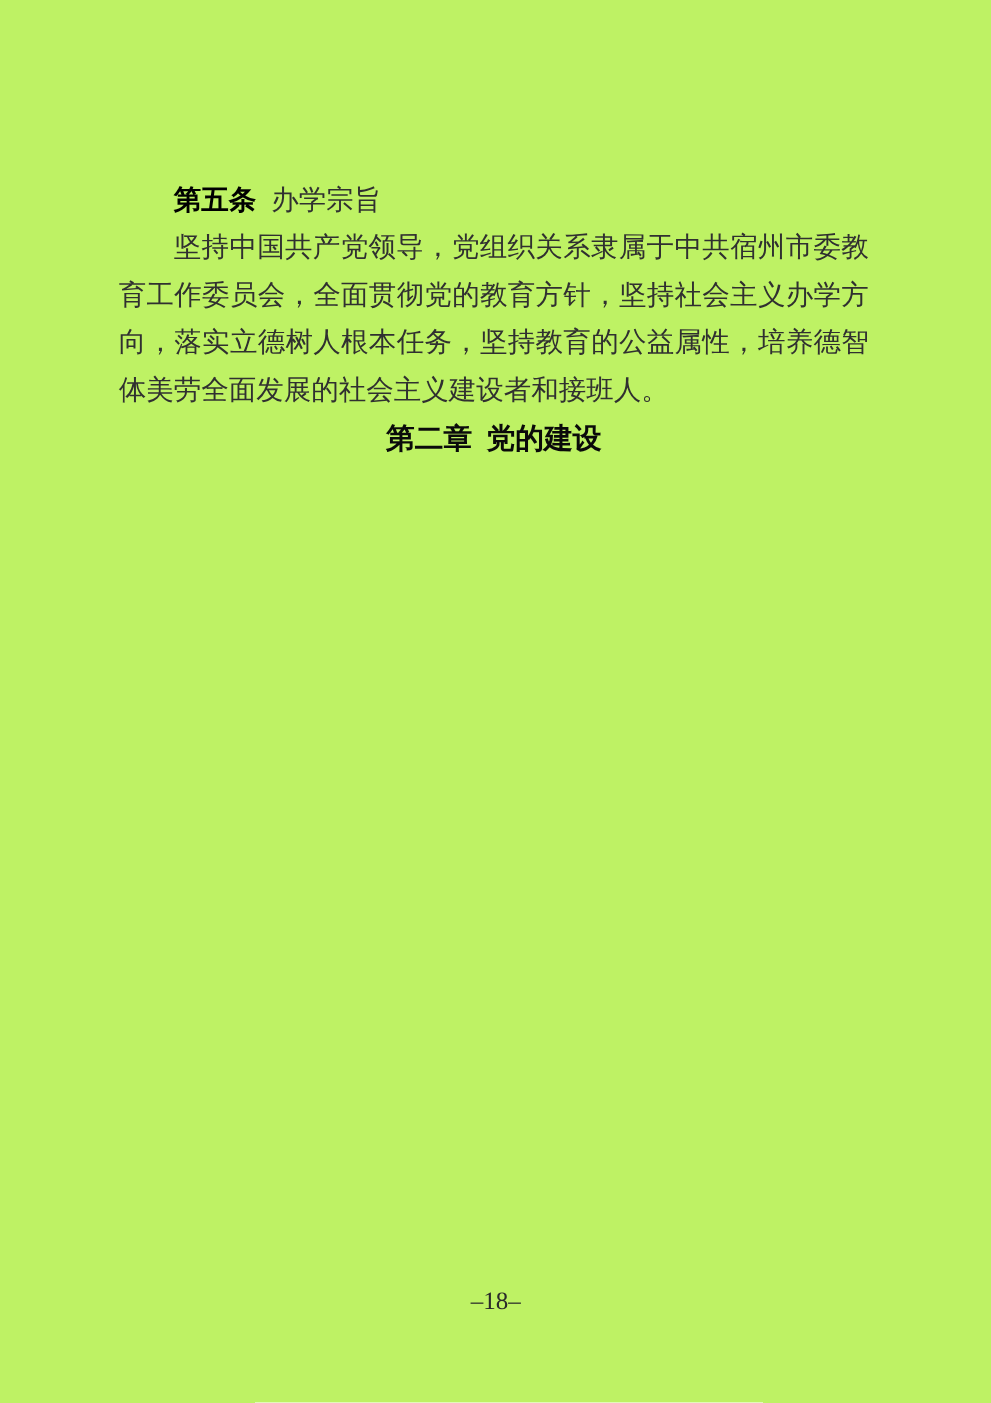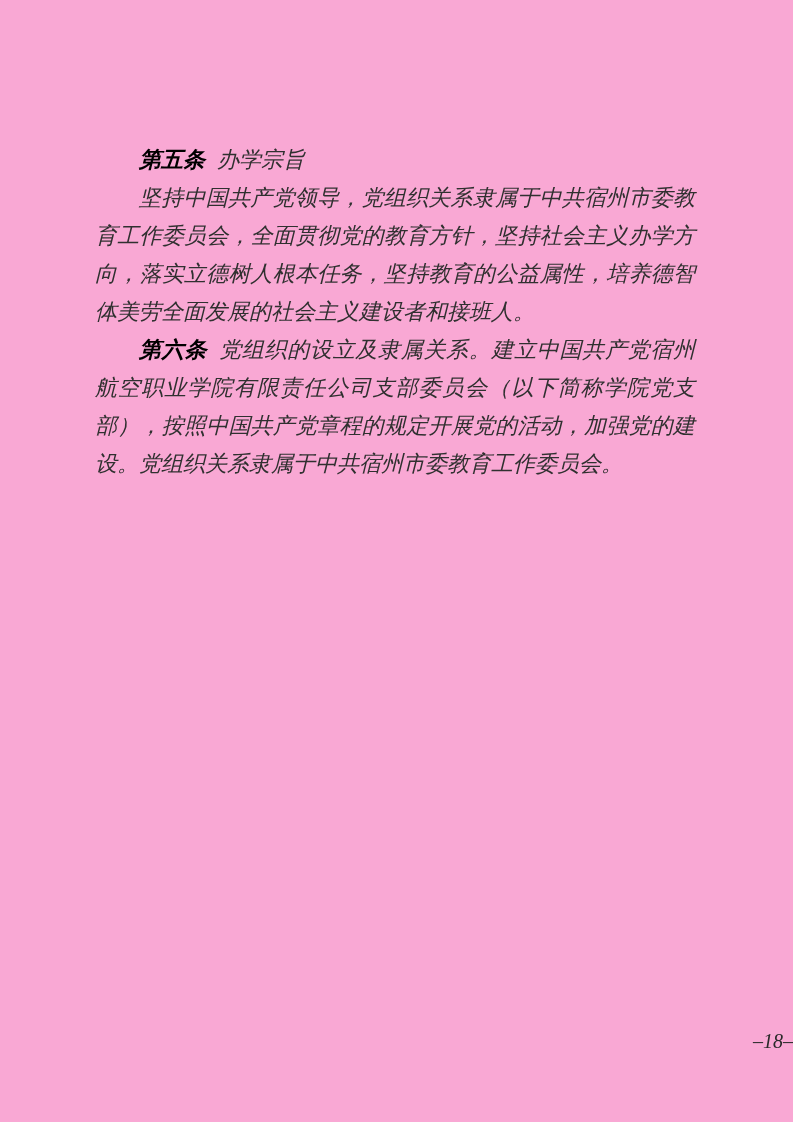--- a/index.html
+++ b/index.html
@@ -4,25 +4,24 @@
 <style>
   html, body {
     margin: 0;
     padding: 0;
     background: #ffffff;
   }
   .page {
     position: relative;
     width: 793px;
     height: 1122px;
-    background: #f9a8d4;
+    background: #bef264;
     overflow: hidden;
     font-family: "Liberation Serif", "DejaVu Serif", serif;
     color: #303030;
-    font-style: italic;
   }
   .content {
     position: absolute;
     left: 95px;
     top: 141px;
     width: 600px;
   }
   .para {
     margin: 0;
     font-size: 22px;
@@ -48,38 +47,38 @@
   }
   .chapter-gap {
     display: inline-block;
     width: 0.5em;
   }
   .footer {
     position: absolute;
     left: 0;
     right: 0;
     top: 1031px;
-    text-align: right;
+    text-align: center;
     font-size: 20px;
     line-height: 20px;
     color: #2a2a2a;
     font-family: "Liberation Serif", "DejaVu Serif", serif;
   }
 </style>
 </head>
 <body>
 
 <div class="page">
   <div class="content">
 
     <p class="para"><b class="article-label">第五条</b><span>办学宗旨</span></p>
 
     <p class="para">坚持中国共产党领导，党组织关系隶属于中共宿州市委教育工作委员会，全面贯彻党的教育方针，坚持社会主义办学方向，落实立德树人根本任务，坚持教育的公益属性，培养德智体美劳全面发展的社会主义建设者和接班人。</p>
 
 
+    <p class="chapter-heading"><span>第二章</span><span class="chapter-gap"></span><span>党的建设</span></p>
 
-    <p class="para"><b class="article-label">第六条</b><span>党组织的设立及隶属关系。建立中国共产党宿州航空职业学院有限责任公司支部委员会（以下简称学院党支部），按照中国共产党章程的规定开展党的活动，加强党的建设。党组织关系隶属于中共宿州市委教育工作委员会。</span></p>
 
 
   </div>
 
   <div class="footer">–18–</div>
 </div>
 
 </body></html>

